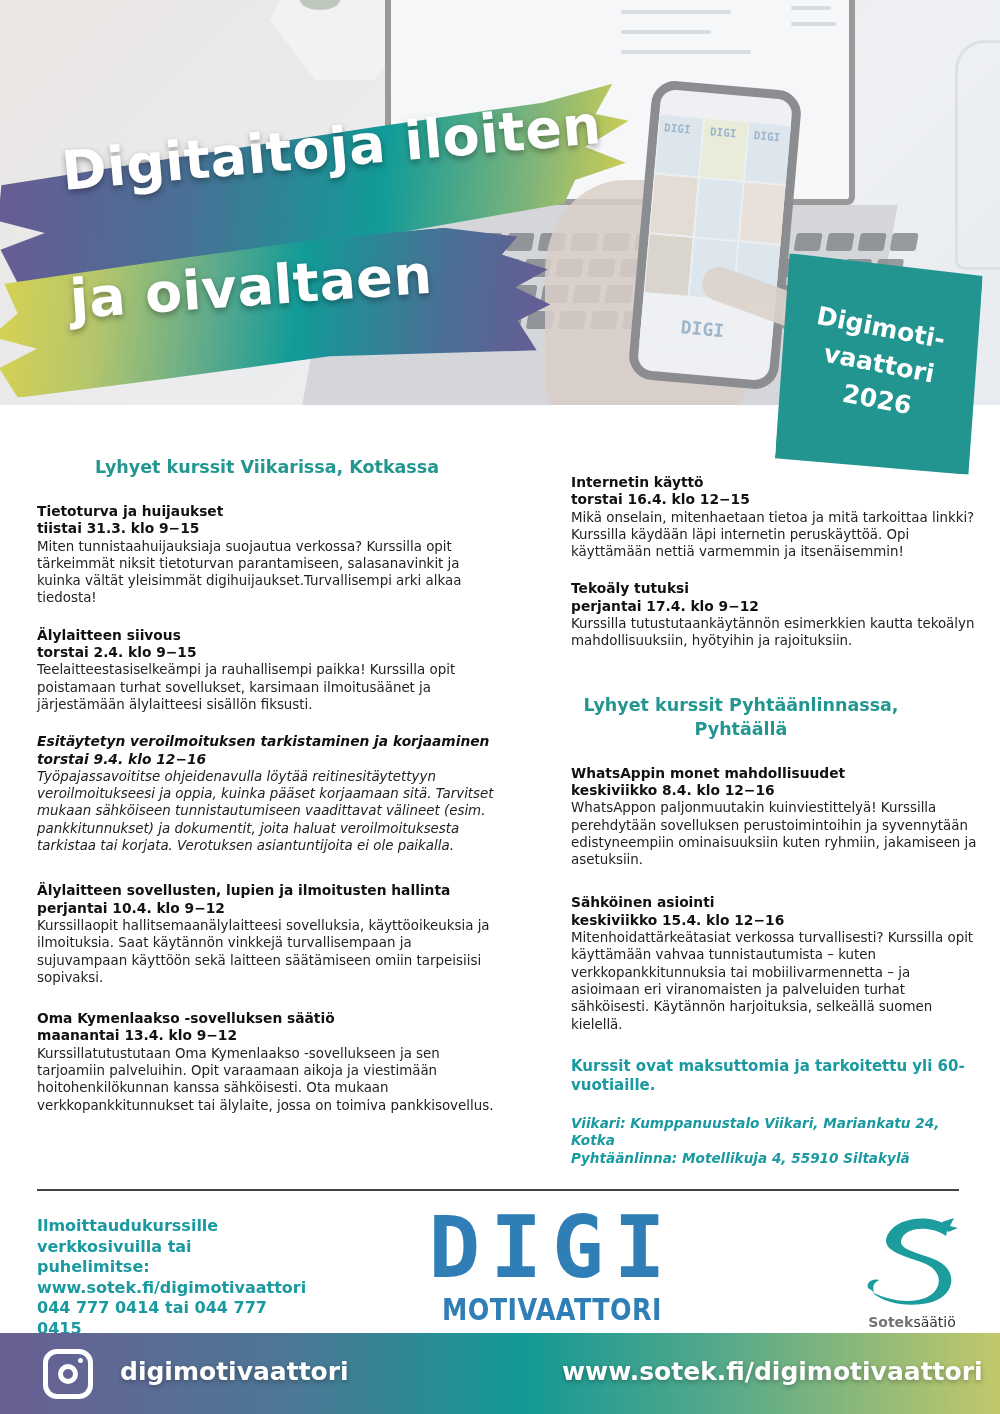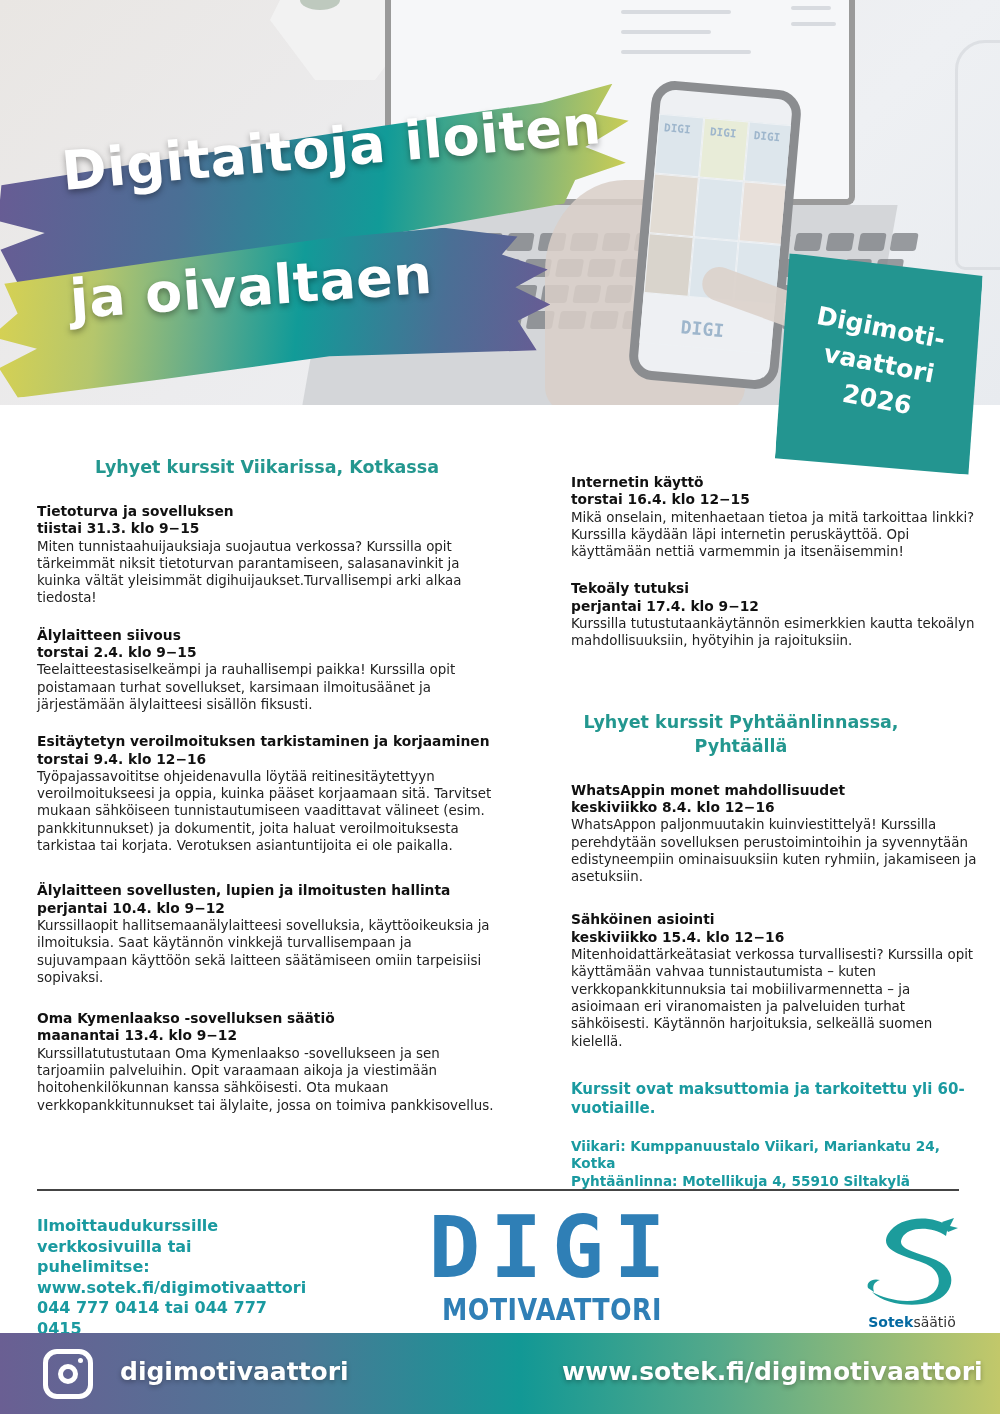--- a/index.html
+++ b/index.html
@@ -107,21 +107,21 @@
     font-size: 86px; letter-spacing: 10px; line-height: 80px; text-align: center;
   }
   .digi-sub {
     font-family: "DejaVu Sans", sans-serif; font-weight: bold; color: #2f7fb6;
     font-size: 31px; letter-spacing: 0.5px; text-align: center; transform: scaleX(0.82);
     margin-top: 4px;
   }
 
   .sotek-logo { position: absolute; left: 862px; top: 1212px; width: 100px; height: 120px; }
   .sotek-name { position: absolute; left: 0; top: 102px; width: 100px; text-align: center; font-size: 14px; color: #333; }
-  .sotek-name b { font-weight: bold; color: #0369a1; }
+  .sotek-name b { font-weight: bold; color: #737373; }
 
   
   .footer {
     position: absolute; left: 0; top: 1333px; width: 1000px; height: 81px;
     background: linear-gradient(90deg, #6a5f93 0%, #4b7896 30%, #129895 52%, #55a98a 72%, #c2c86a 100%);
   }
   .insta {
     position: absolute; left: 43px; top: 16px; width: 50px; height: 50px;
     border: 5px solid #ffffff; border-radius: 14px;
   }
@@ -251,32 +251,32 @@
 <div class="badge">
   <span>Digimoti-</span>
   <span>vaattori</span>
   <span>2026</span>
 </div>
 
 <div class="col col-left">
   <div class="section-title">Lyhyet kurssit Viikarissa, Kotkassa</div>
 
   <div class="course" style="margin-top:24px;">
-    <div class="c-name">Tietoturva ja sovelluksen</div>
+    <div class="c-name">Tietoturva ja huijaukset</div>
     <div class="c-date">tiistai 31.3. klo 9−15</div>
     <div class="c-desc">Miten tunnistaahuijauksiaja suojautua verkossa? Kurssilla opit tärkeimmät niksit tietoturvan parantamiseen, salasanavinkit ja kuinka vältät yleisimmät digihuijaukset.Turvallisempi arki alkaa tiedosta!</div>
   </div>
 
   <div class="course" style="margin-top:20px;">
     <div class="c-name">Älylaitteen siivous</div>
     <div class="c-date">torstai 2.4. klo 9−15</div>
     <div class="c-desc">Teelaitteestasiselkeämpi ja rauhallisempi paikka! Kurssilla opit poistamaan turhat sovellukset, karsimaan ilmoitusäänet ja järjestämään älylaitteesi sisällön fiksusti.</div>
   </div>
 
-  <div class="course" style="margin-top:20px;">
+  <div class="course" style="margin-top:20px;font-style:italic;">
     <div class="c-name">Esitäytetyn veroilmoituksen tarkistaminen ja korjaaminen</div>
     <div class="c-date">torstai 9.4. klo 12−16</div>
     <div class="c-desc">Työpajassavoititse ohjeidenavulla löytää reitinesitäytettyyn veroilmoitukseesi ja oppia, kuinka pääset korjaamaan sitä. Tarvitset mukaan sähköiseen tunnistautumiseen vaadittavat välineet (esim. pankkitunnukset) ja dokumentit, joita haluat veroilmoituksesta tarkistaa tai korjata. Verotuksen asiantuntijoita ei ole paikalla.</div>
   </div>
 
   <div class="course" style="margin-top:28px;">
     <div class="c-name">Älylaitteen sovellusten, lupien ja ilmoitusten hallinta</div>
     <div class="c-date">perjantai 10.4. klo 9−12</div>
     <div class="c-desc">Kurssillaopit hallitsemaanälylaitteesi sovelluksia, käyttöoikeuksia ja ilmoituksia. Saat käytännön vinkkejä turvallisempaan ja sujuvampaan käyttöön sekä laitteen säätämiseen omiin tarpeisiisi sopivaksi.</div>
   </div>
@@ -294,37 +294,37 @@
     <div class="c-date">torstai 16.4. klo 12−15</div>
     <div class="c-desc">Mikä onselain, mitenhaetaan tietoa ja mitä tarkoittaa linkki? Kurssilla käydään läpi internetin peruskäyttöä. Opi käyttämään nettiä varmemmin ja itsenäisemmin!</div>
   </div>
 
   <div class="course" style="margin-top:20px;">
     <div class="c-name">Tekoäly tutuksi</div>
     <div class="c-date">perjantai 17.4. klo 9−12</div>
     <div class="c-desc">Kurssilla tutustutaankäytännön esimerkkien kautta tekoälyn mahdollisuuksiin, hyötyihin ja rajoituksiin.</div>
   </div>
 
-  <div class="section-title" style="margin-top:60px;width:340px;">Lyhyet kurssit Pyhtäänlinnassa, Pyhtäällä</div>
+  <div class="section-title" style="margin-top:43px;width:340px;">Lyhyet kurssit Pyhtäänlinnassa, Pyhtäällä</div>
 
   <div class="course" style="margin-top:24px;">
     <div class="c-name">WhatsAppin monet mahdollisuudet</div>
     <div class="c-date">keskiviikko 8.4. klo 12−16</div>
     <div class="c-desc">WhatsAppon paljonmuutakin kuinviestittelyä! Kurssilla perehdytään sovelluksen perustoimintoihin ja syvennytään edistyneempiin ominaisuuksiin kuten ryhmiin, jakamiseen ja asetuksiin.</div>
   </div>
 
   <div class="course" style="margin-top:26px;">
     <div class="c-name">Sähköinen asiointi</div>
     <div class="c-date">keskiviikko 15.4. klo 12−16</div>
     <div class="c-desc">Mitenhoidattärkeätasiat verkossa turvallisesti? Kurssilla opit käyttämään vahvaa tunnistautumista – kuten verkkopankkitunnuksia tai mobiilivarmennetta – ja asioimaan eri viranomaisten ja palveluiden turhat sähköisesti. Käytännön harjoituksia, selkeällä suomen kielellä.</div>
   </div>
 
-  <div class="info-teal" style="margin-top:30px;font-size:15px;line-height:19px;width:395px;">Kurssit ovat maksuttomia ja tarkoitettu yli 60-vuotiaille.</div>
-
-  <div class="info-teal" style="margin-top:20px;font-size:13.6px;line-height:17.5px;width:380px;">
+  <div class="info-teal" style="margin-top:24px;font-size:15px;line-height:19px;width:395px;">Kurssit ovat maksuttomia ja tarkoitettu yli 60-vuotiaille.</div>
+
+  <div class="info-teal" style="margin-top:20px;font-size:13.6px;line-height:17.5px;width:380px;font-style:italic;">
     <div>Viikari: Kumppanuustalo Viikari, Mariankatu 24, Kotka</div>
     <div>Pyhtäänlinna: Motellikuja 4, 55910 Siltakylä</div>
   </div>
 </div>
 
 <div class="divider"></div>
 
 <div class="register">
   <div class="justify">
     <span>Ilmoittaudu</span>

